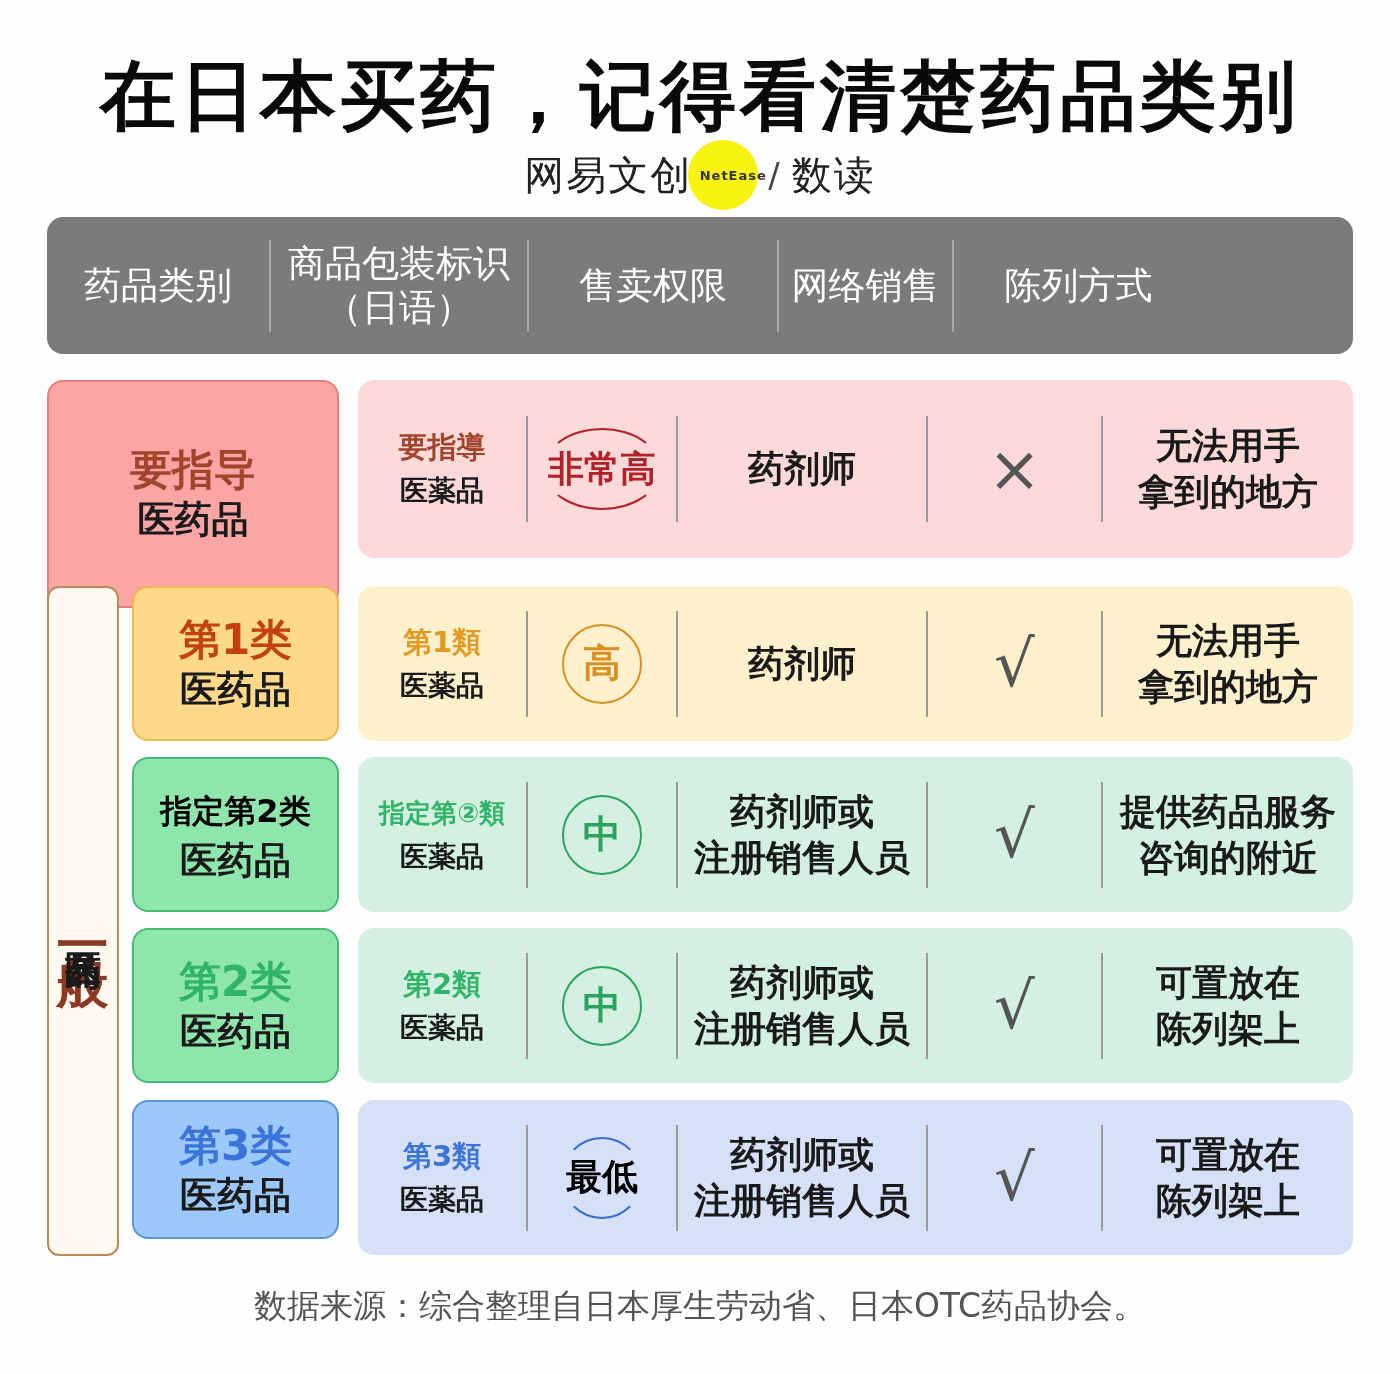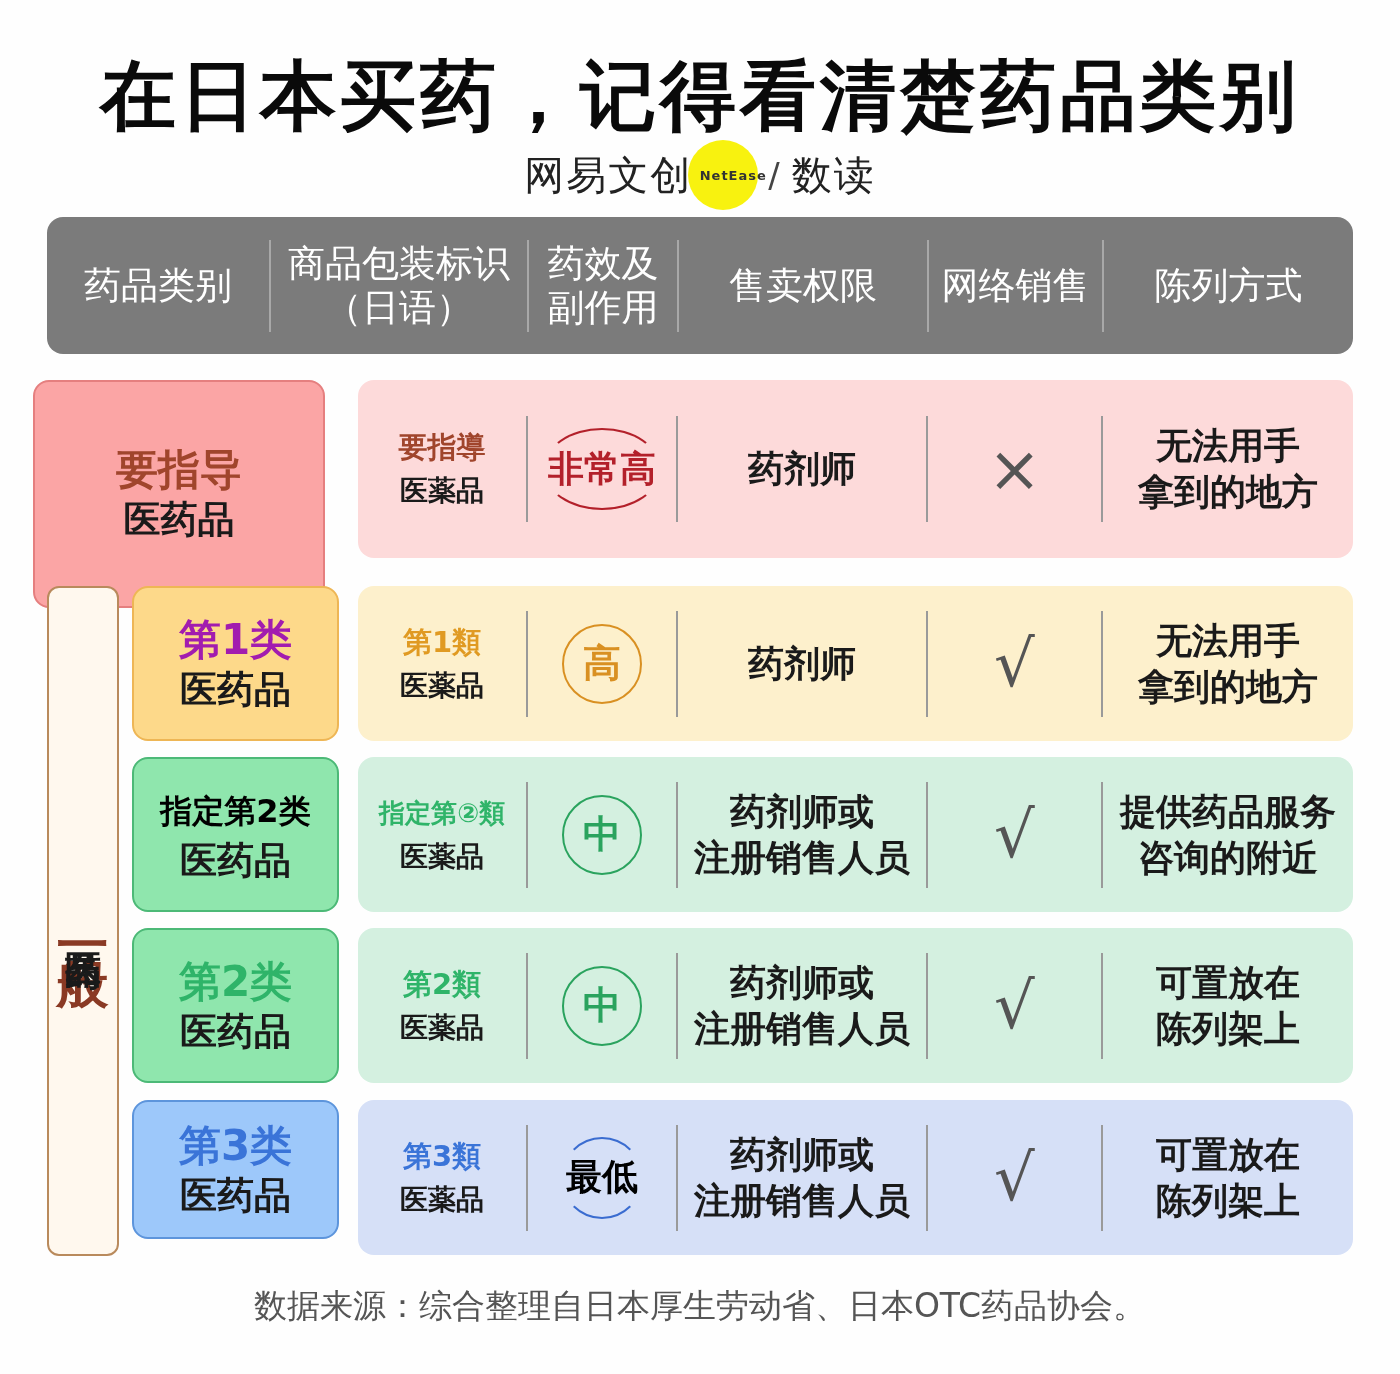--- a/index.html
+++ b/index.html
@@ -66,30 +66,26 @@
   <span class="slash">/</span>
   <span class="cn">数读</span>
 </div>
 
 <div class="header">
   <div class="hcell c0">药品类别</div>
   <div class="hcell c1" style="flex-direction:column;">
     <div>商品包装标识</div>
     <div>（日语）</div>
   </div>
-  <div class="hcell c2" style="flex-direction:column;">
-    <div>药效及</div>
-    <div>副作用</div>
-  </div>
   <div class="hcell c3">售卖权限</div>
   <div class="hcell c4">网络销售</div>
   <div class="hcell c5">陈列方式</div>
 </div>
 
-<div class="cat-box" style="left:33px; top:380px; width:292px; height:228px; background:#fba5a5; border-color:#e57f7f;">
+<div class="cat-box" style="left:47px; top:380px; width:292px; height:228px; background:#fba5a5; border-color:#e57f7f;">
   <div class="t1" style="color:#a0452c;">要指导</div>
   <div class="t2">医药品</div>
 </div>
 <div class="row" style="top:380px; height:178px; background:#fddada;">
   <div class="rcell r1">
     <div class="jp1" style="color:#a0452c;">要指導</div>
     <div class="jp2">医薬品</div>
   </div>
   <div class="rcell r2">
     <div class="badge open wide" style="color:#b3202a; border-color:#b3202a; width:118px; height:82px;">非常高</div>
@@ -103,21 +99,21 @@
     <div class="big">拿到的地方</div>
   </div>
 </div>
 
 <div class="side">
   <div class="s1">一般</div>
   <div class="s2">医药品</div>
 </div>
 
 <div class="cat-box" style="left:132px; top:586px; width:207px; height:155px; background:#fdd98a; border-color:#eeb655;">
-  <div class="t1" style="color:#a21caf;">第1类</div>
+  <div class="t1" style="color:#c2410c;">第1类</div>
   <div class="t2">医药品</div>
 </div>
 <div class="row" style="top:586px; height:155px; background:#fdf0cc;">
   <div class="rcell r1">
     <div class="jp1" style="color:#e09a22;">第1類</div>
     <div class="jp2">医薬品</div>
   </div>
   <div class="rcell r2">
     <div class="badge" style="color:#d99022; border-color:#d99022;">高</div>
   </div>

